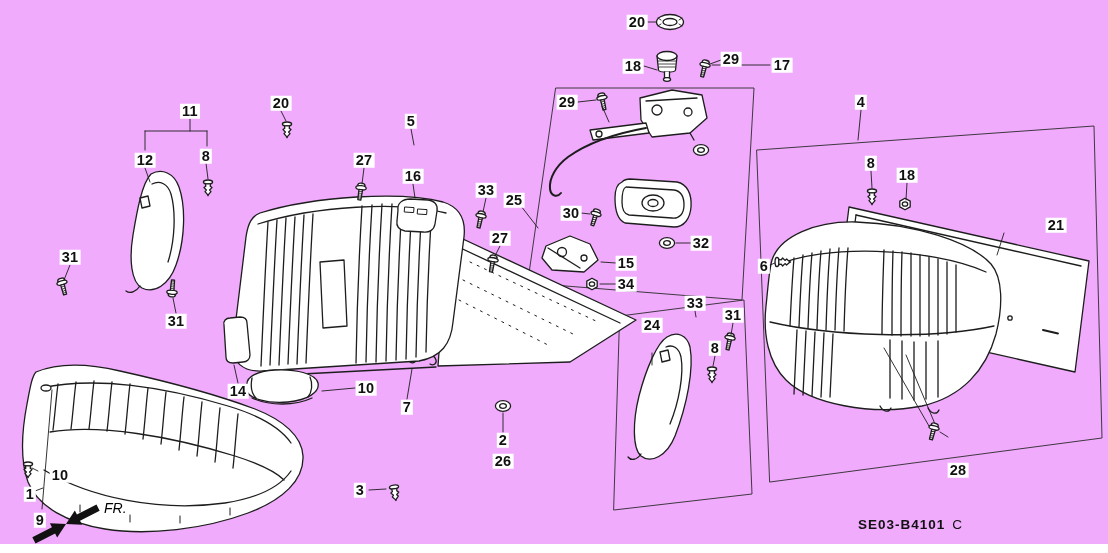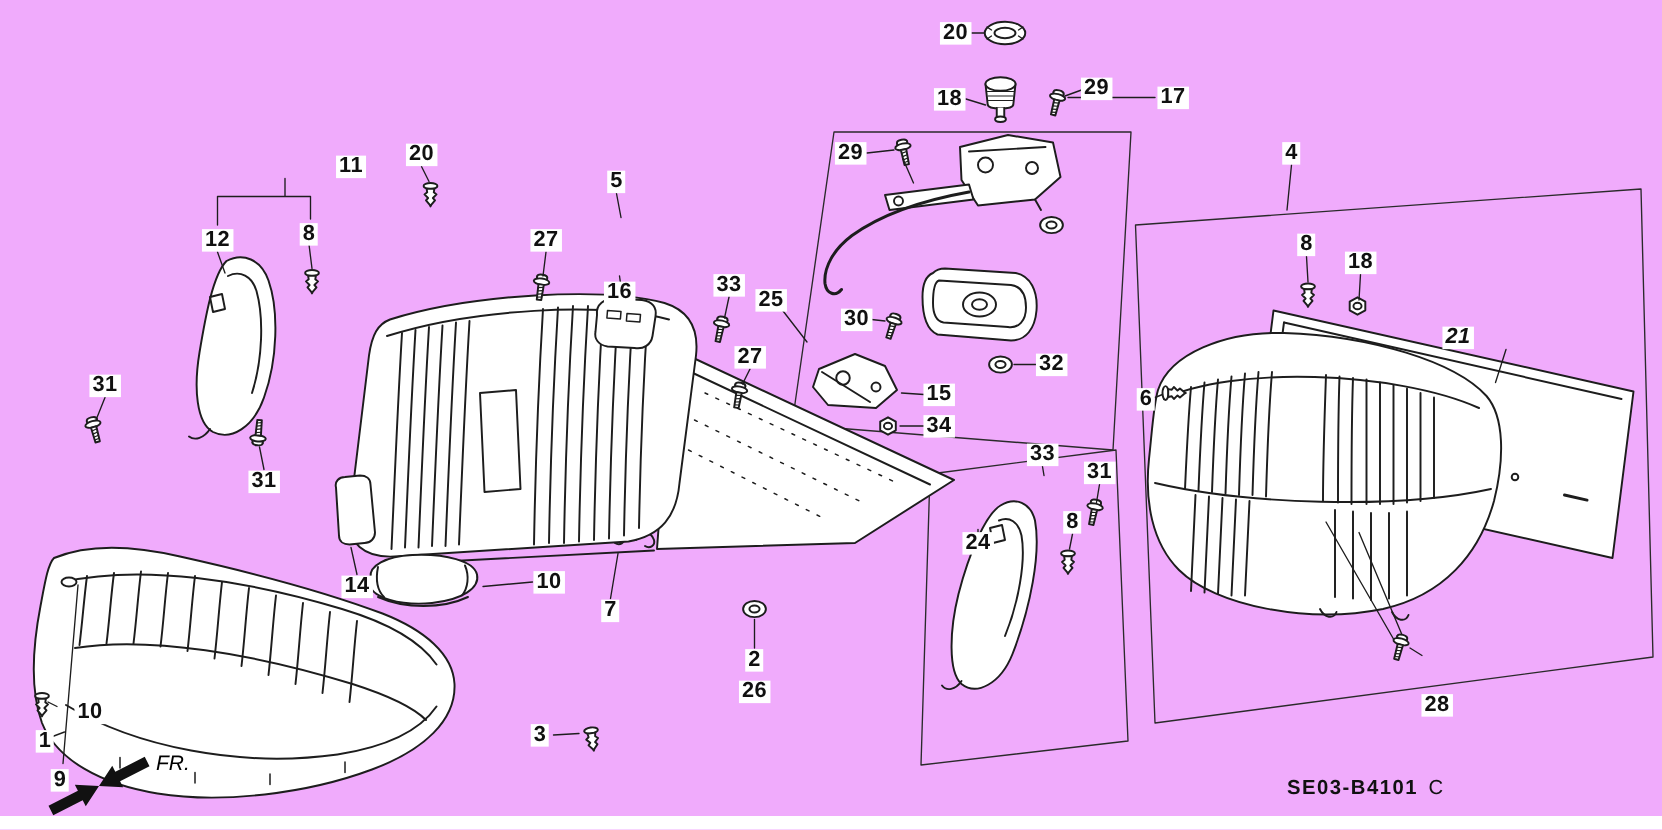--- a/index.html
+++ b/index.html
@@ -311,44 +311,44 @@
       </g>
     </g>
   </svg>
 
   <div class="labels-layer">
       <div class="part-label" style="left: 637px; top: 22px;">20</div>
       <div class="part-label" style="left: 633px; top: 66px;">18</div>
       <div class="part-label" style="left: 731px; top: 59px;">29</div>
       <div class="part-label" style="left: 782px; top: 65px;">17</div>
       <div class="part-label" style="left: 567px; top: 102px;">29</div>
-      <div class="part-label" style="left: 190px; top: 111px; margin-left: 44px;">11</div>
+      <div class="part-label" style="left: 190px; top: 111px;">11</div>
       <div class="part-label" style="left: 281px; top: 103px;">20</div>
       <div class="part-label" style="left: 145px; top: 160px;">12</div>
       <div class="part-label" style="left: 206px; top: 156px;">8</div>
       <div class="part-label" style="left: 411px; top: 121px;">5</div>
       <div class="part-label" style="left: 364px; top: 160px;">27</div>
-      <div class="part-label" style="left: 413px; top: 176px; margin-top: 19px;">16</div>
+      <div class="part-label" style="left: 413px; top: 176px;">16</div>
       <div class="part-label" style="left: 861px; top: 102px;">4</div>
       <div class="part-label" style="left: 486px; top: 190px; text-align: right;">33</div>
       <div class="part-label" style="left: 514px; top: 200px;">25</div>
       <div class="part-label" style="left: 871px; top: 163px;">8</div>
       <div class="part-label" style="left: 907px; top: 175px;">18</div>
       <div class="part-label" style="left: 571px; top: 213px;">30</div>
       <div class="part-label" style="left: 500px; top: 238px;">27</div>
-      <div class="part-label" style="left: 972px; top: 225px; font-style: italic;">21</div>
+      <div class="part-label" style="left: 1056px; top: 225px;">21</div>
       <div class="part-label" style="left: 701px; top: 243px;">32</div>
       <div class="part-label" style="left: 626px; top: 263px;">15</div>
       <div class="part-label" style="left: 764px; top: 266px;">6</div>
       <div class="part-label" style="left: 626px; top: 284px;">34</div>
       <div class="part-label" style="left: 70px; top: 257px;">31</div>
       <div class="part-label" style="left: 176px; top: 321px;">31</div>
       <div class="part-label" style="left: 695px; top: 303px;">33</div>
       <div class="part-label" style="left: 733px; top: 315px;">31</div>
-      <div class="part-label" style="left: 652px; top: 362px;">24</div>
+      <div class="part-label" style="left: 652px; top: 325px;">24</div>
       <div class="part-label" style="left: 715px; top: 348px;">8</div>
       <div class="part-label" style="left: 238px; top: 391px;">14</div>
       <div class="part-label" style="left: 366px; top: 388px;">10</div>
       <div class="part-label" style="left: 407px; top: 407px;">7</div>
       <div class="part-label" style="left: 503px; top: 440px;">2</div>
       <div class="part-label" style="left: 503px; top: 461px;">26</div>
       <div class="part-label" style="left: 958px; top: 437px; margin-top: 33px;">28</div>
       <div class="part-label" style="left: 360px; top: 490px;">3</div>
       <div class="part-label" style="left: 46px; top: 475px; margin-left: 14px;">10</div>
       <div class="part-label" style="left: 30px; top: 494px;">1</div>

